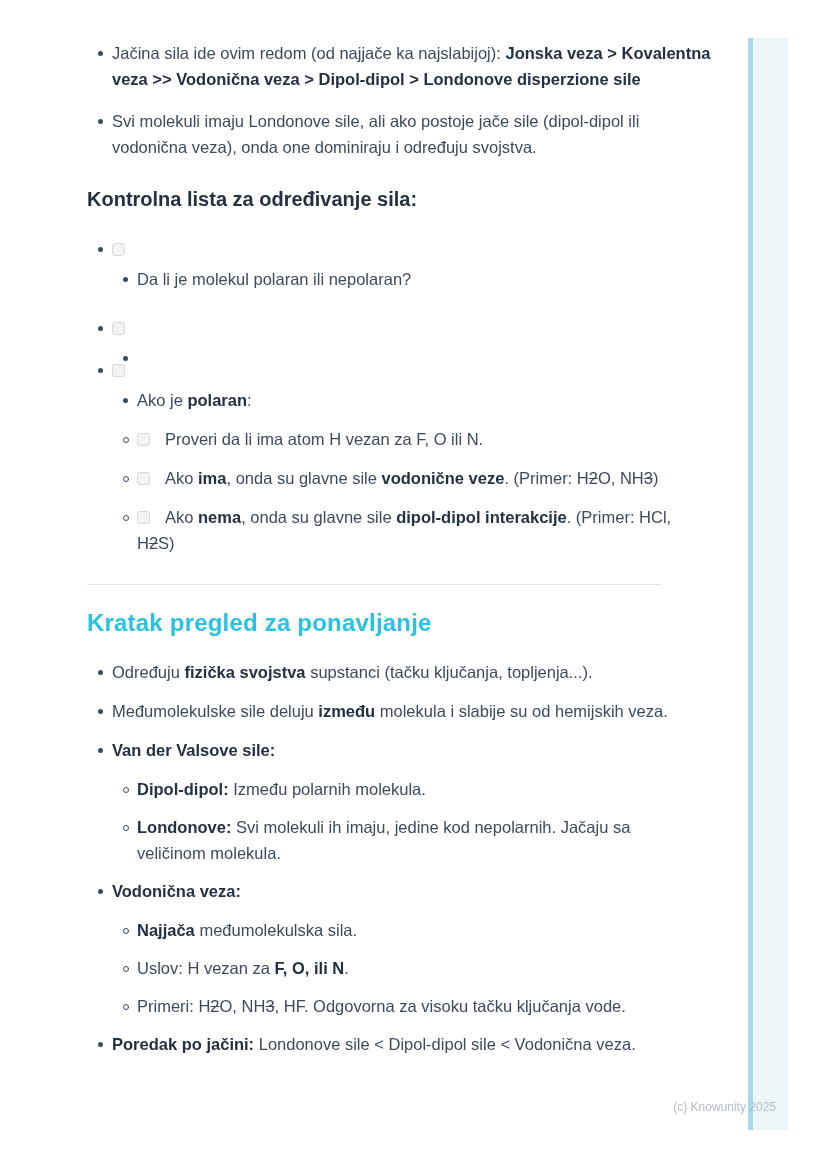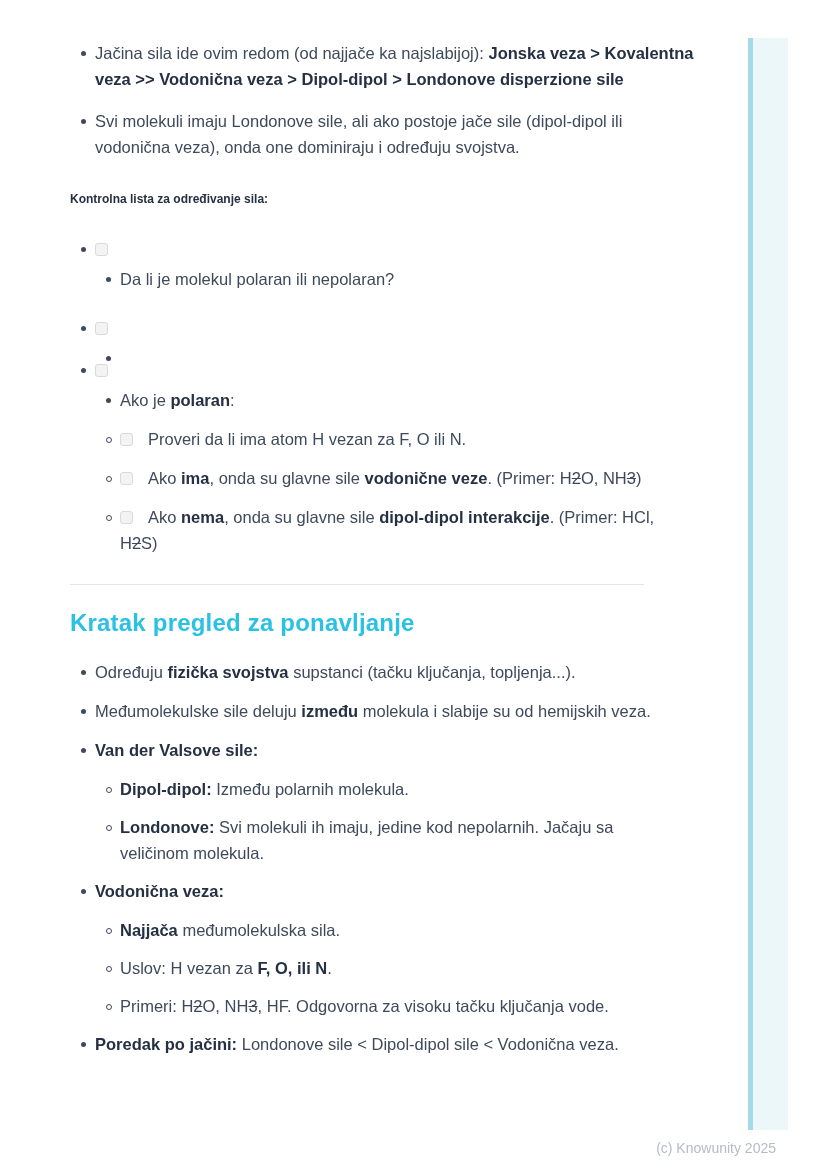--- a/index.html
+++ b/index.html
@@ -1,18 +1,18 @@
 <!DOCTYPE html>
 <html><head>
 <meta charset="utf-8">
 <style>
   * { margin:0; padding:0; box-sizing:border-box; }
   html,body { width:828px; height:1171px; background:#ffffff; overflow:hidden;
               font-family:"Liberation Sans", sans-serif; }
-  .page { position:relative; width:828px; height:931px; background:#ffffff; }
+  .page { position:relative; width:828px; height:931px; background:#ffffff;padding-left:17px; }
 
   
   .bar-line { position:absolute; left:748px; top:38px; width:5px; height:1092px; background:#a6dae9; }
   .bar-fill { position:absolute; left:753px; top:38px; width:35px; height:1092px; background:#ecf7fa; }
 
   .content { position:relative; padding:40px 0 0 78px; width:700px; color:#3e4a5b;
              font-size:16.5px; line-height:26px; }
 
   .b { font-weight:bold; color:#253043; }
   .strike { text-decoration:line-through; }
@@ -24,36 +24,36 @@
   .marker { position:absolute; left:3px; top:11px; }
   .disc   { width:5px; height:5px; border-radius:50%; background:#3e4a5b; }
   .circle { width:6px; height:6px; border:1.5px solid #3e4a5b; border-radius:50%; background:transparent; }
 
   .checkbox { display:inline-block; width:13px; height:13px; border:1px solid #d9d9d9;
               background:#f3f3f3; border-radius:3px; vertical-align:-1px; }
   .cc .checkbox { margin-right:15px; }
 
   #intro-list .row { margin-bottom:16px; }
 
-  h3.subheading { font-size:12px; font-weight:bold; color:#253043; margin:26px 0 24px -8px; }
+  h3.subheading { font-size:20px; font-weight:bold; color:#253043; margin:26px 0 24px -8px; }
 
   #checklist .group { margin-bottom:23px; }
   #checklist .cb-row { margin-bottom:11px; height:19px; }
   #checklist .sub-row { margin-bottom:13px; }
 
   hr.divider { border:none; border-top:1px solid #e4e4e4; width:574px; margin:28px 0 0 -8px; }
 
   h2.heading-cyan { font-size:24px; font-weight:bold; margin:25px 0 23px -8px; letter-spacing:0.2px; }
 
   #summary-list > .group > .row.lvl1 { margin-bottom:13px; }
   #summary-list .sublist { margin-top:9px; }
   #summary-list .sublist .row { margin-bottom:12px; }
   #summary-list .group { margin-bottom:3px; }
 
-  .watermark { position:absolute; right:52px; top:1100px; font-size:14px; color:#b6bcc4; z-index:5;margin-top:40px; }
+  .watermark { position:absolute; right:52px; top:1100px; font-size:12px; color:#b6bcc4; z-index:5; }
 </style>
 </head>
 <body>
 
 <div class="page">
 
   <div class="bar-line" style="background: rgb(166, 218, 233);"></div>
   <div class="bar-fill" style="background: rgb(236, 247, 250);"></div>
 
   <div class="content">

